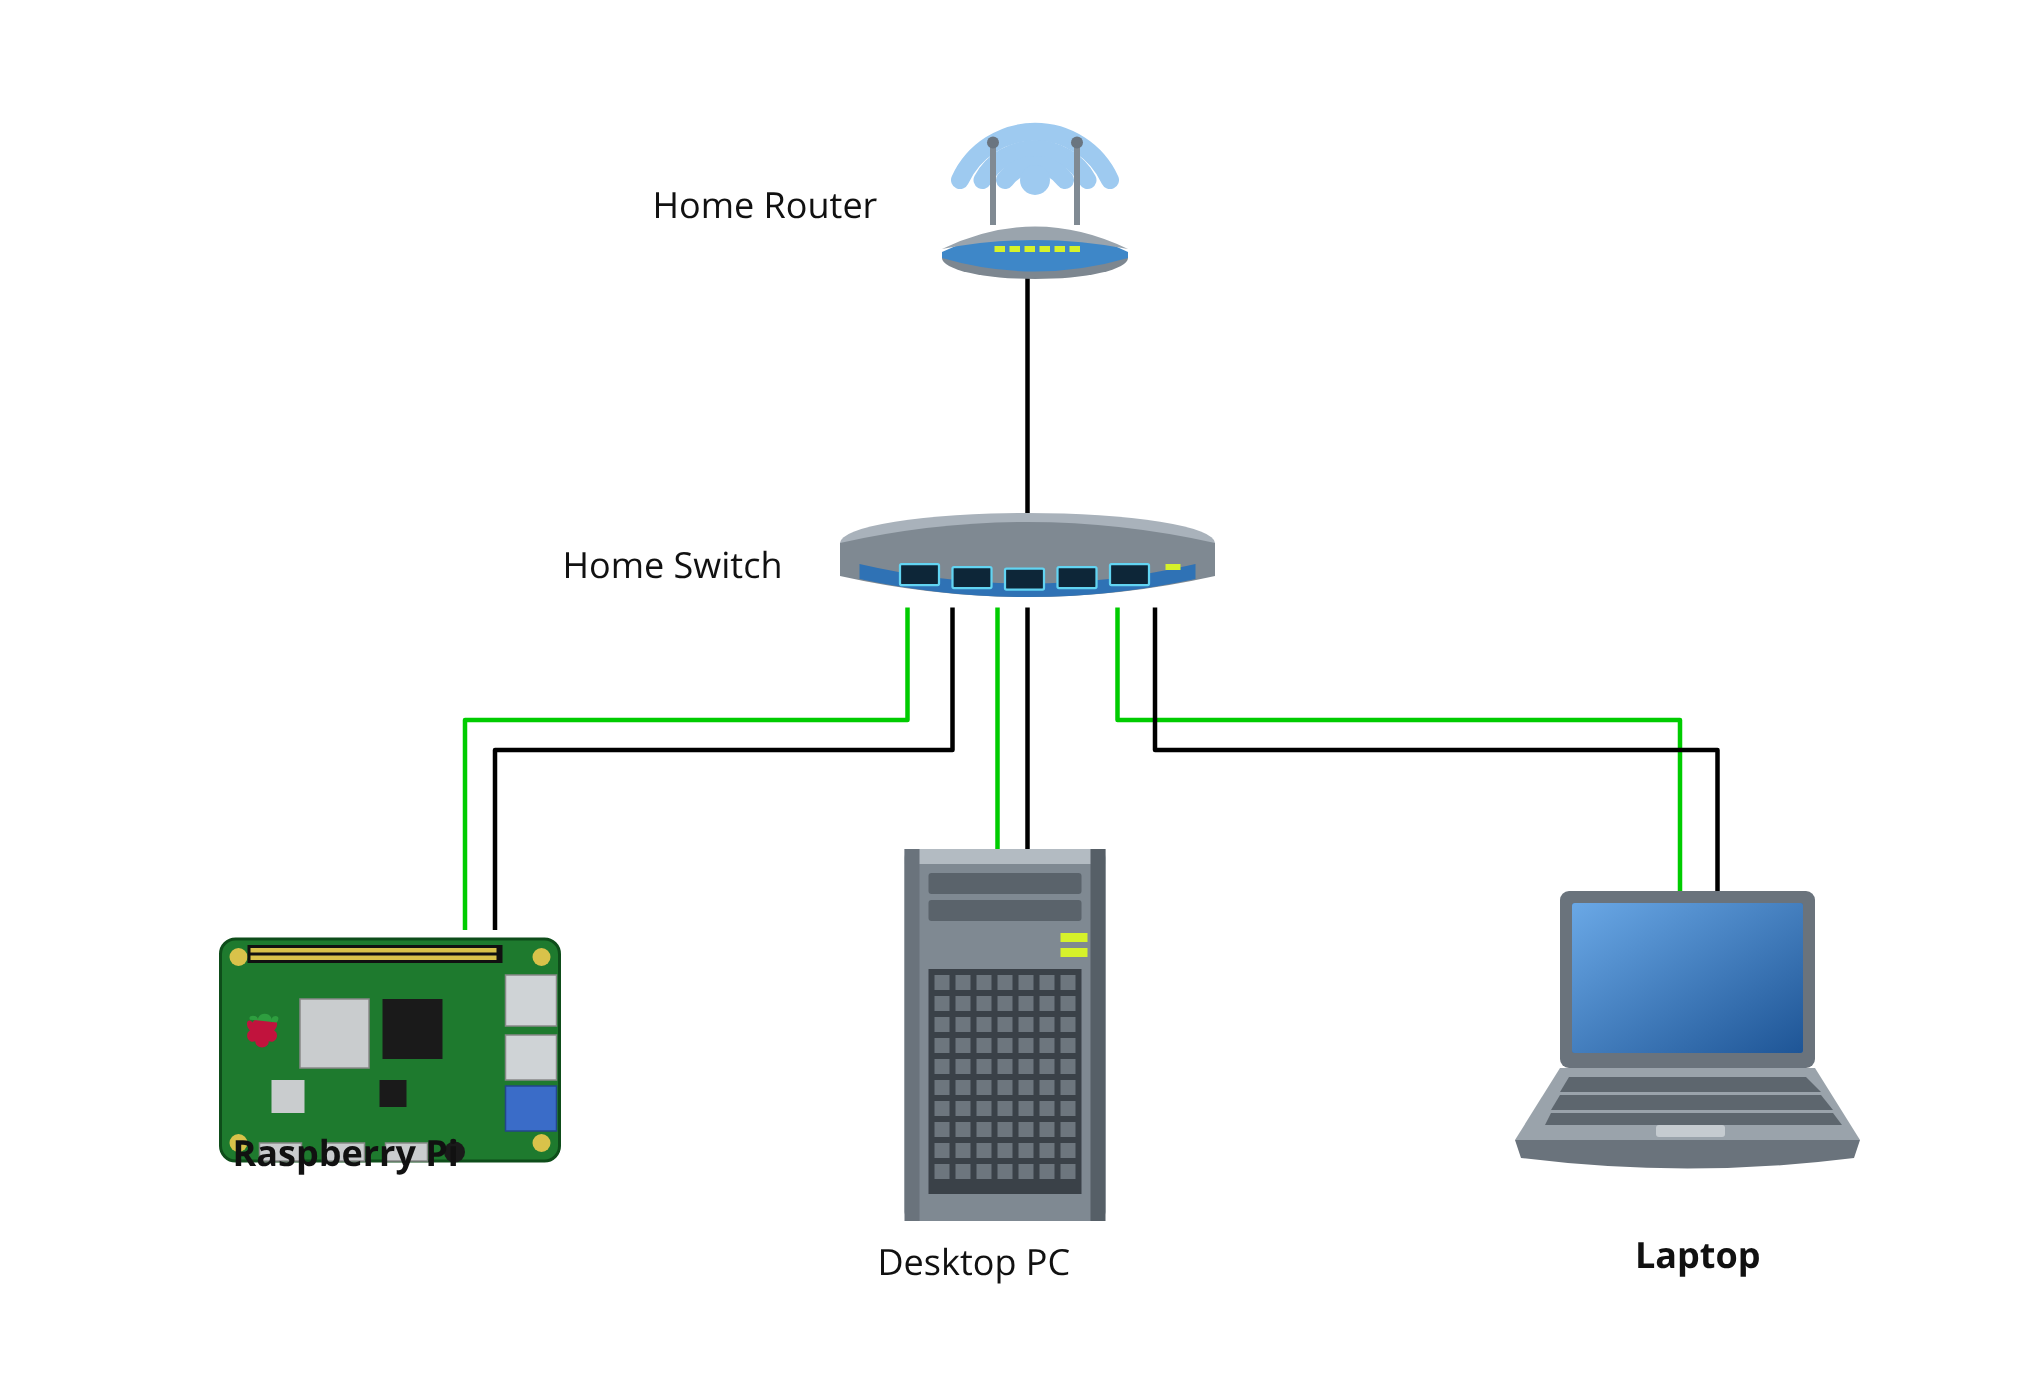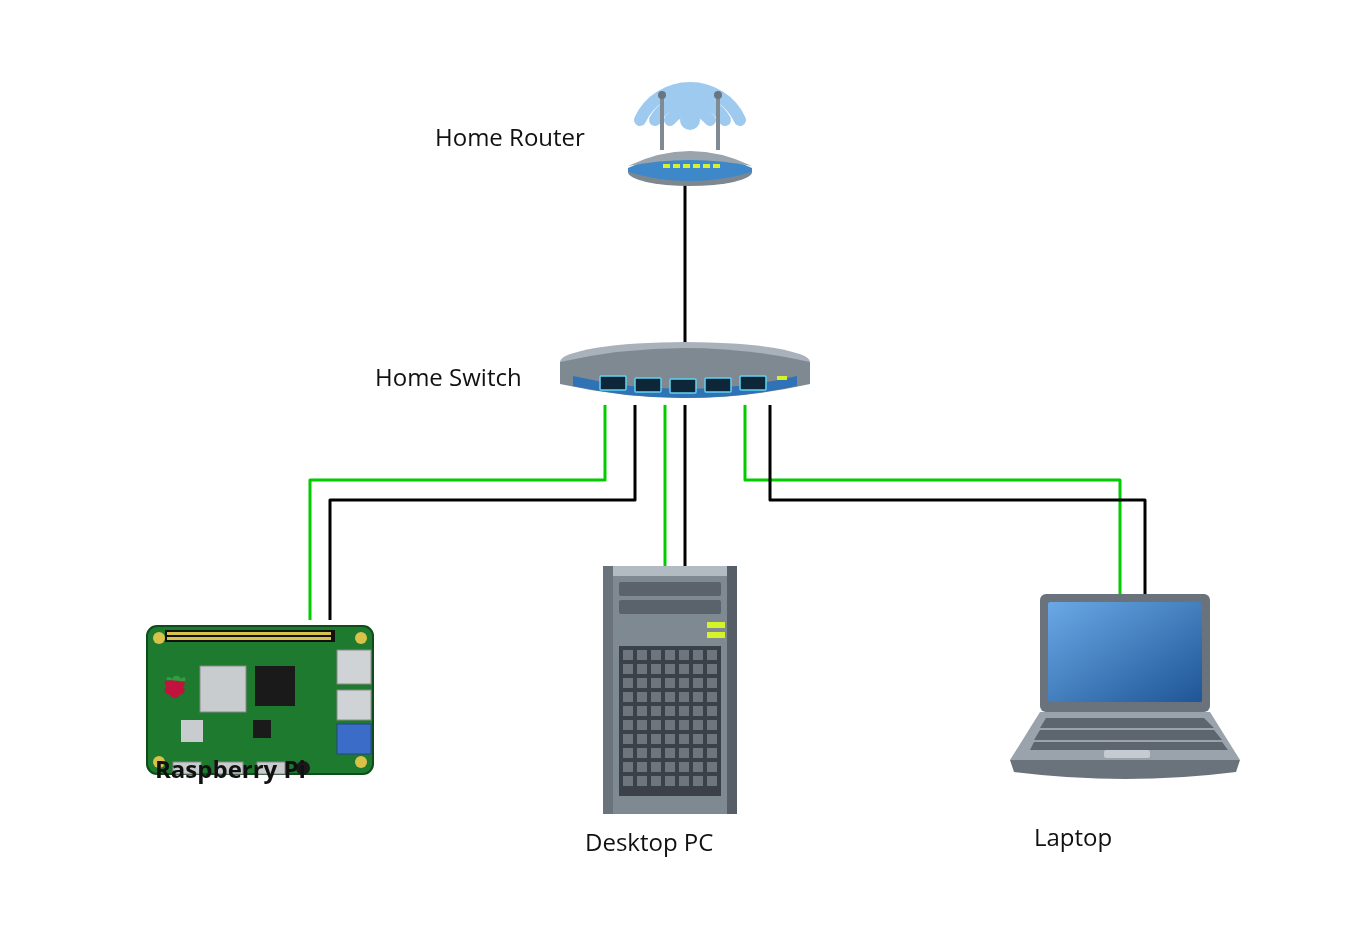--- a/index.html
+++ b/index.html
@@ -229,15 +229,15 @@
 
     <g fill="#5d666e">
       <path d="M46 128 L204 128 L214 138 L40 138 Z"></path>
       <path d="M40 140 L214 140 L222 150 L34 150 Z"></path>
       <path d="M34 152 L222 152 L228 160 L30 160 Z"></path>
     </g>
 
     <rect x="104" y="160" width="46" height="8" rx="2" fill="#c5cbd0"></rect>
   </svg>
 </div>
-<div class="label" style="left:1034px;top:820px;">Laptop</div>
+<div class="label" style="left:1090px;top:820px;font-weight:bold;">Laptop</div>
 
 </div>
 
 </body></html>

